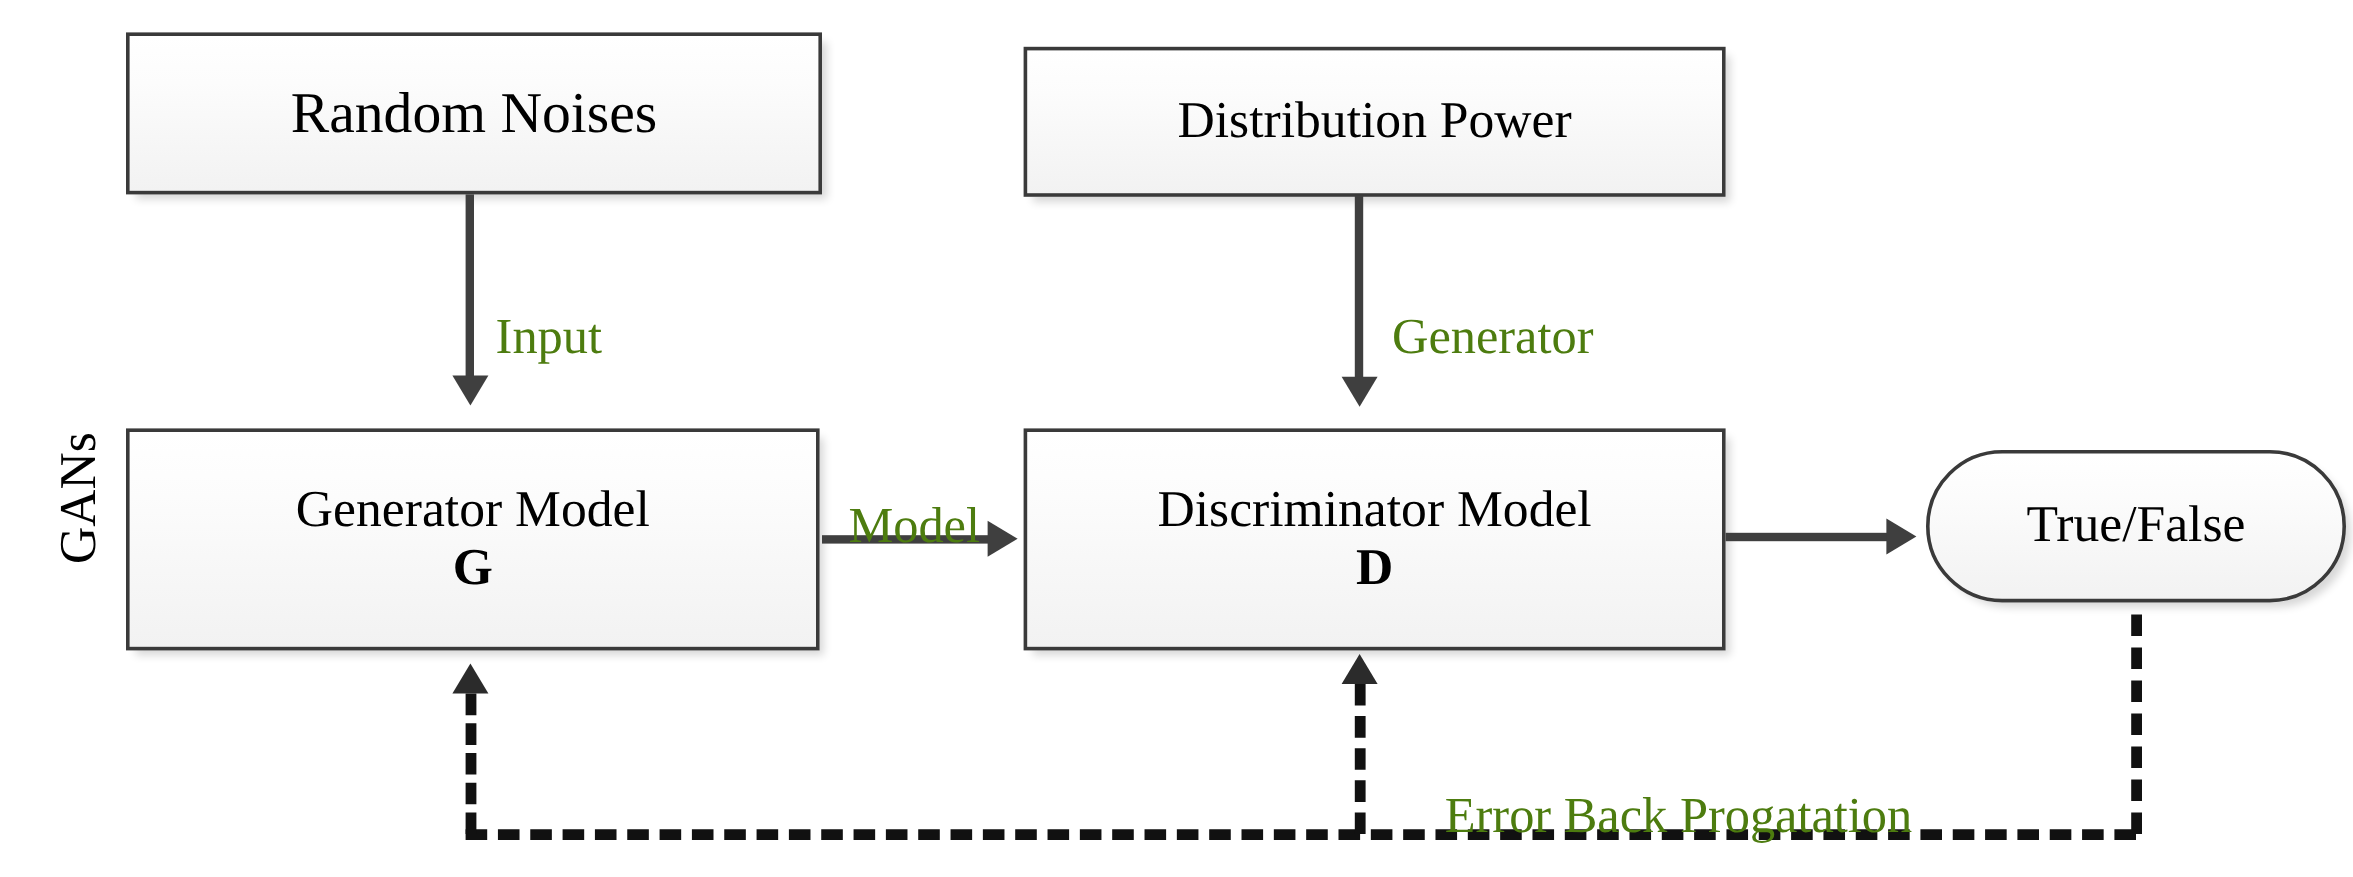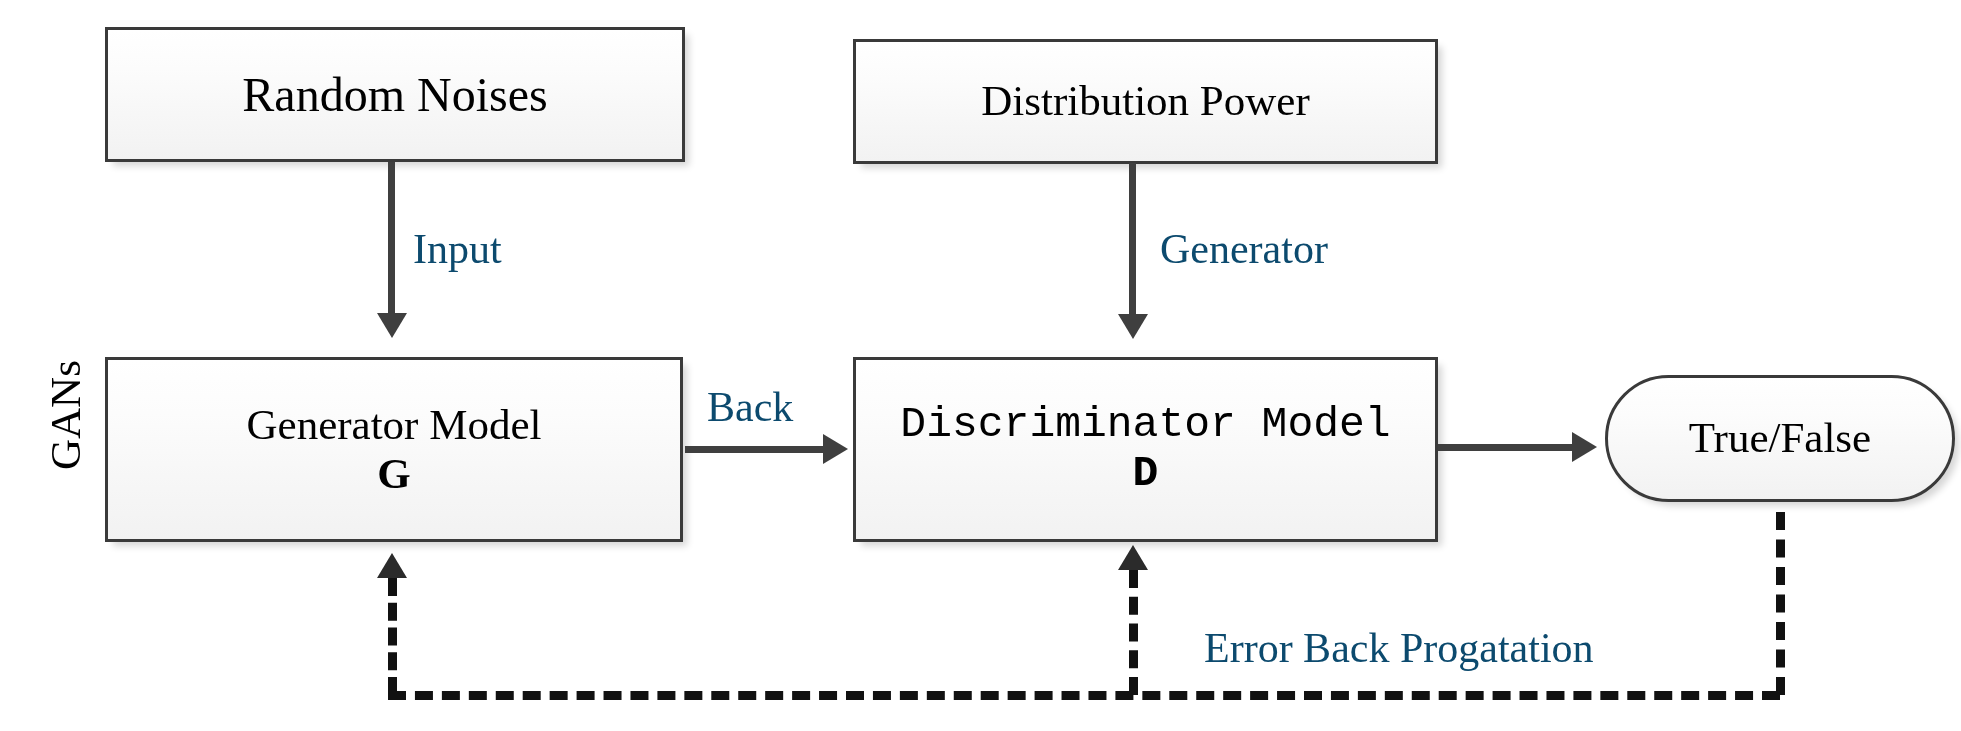--- a/index.html
+++ b/index.html
@@ -35,23 +35,24 @@
   .node .line2 { display: block; }
   .node .bold  { display: block; font-weight: bold; }
 
   .oval {
     border-radius: 999px;
   }
 
   
   .label {
     position: absolute;
-    color: #0c4a6e;
+    color: #4d7c0f;
     white-space: nowrap;
     line-height: 1;
+    margin-top: 32px;
   }
 
   .vlabel {
     position: absolute;
     color: #000000;
     white-space: nowrap;
     transform-origin: 0 0;
     transform: rotate(-90deg);
     line-height: 1;
   }
@@ -120,28 +121,28 @@
 
   <div class="solid-v" style="left:1129px; top:163px; width:7px; height:155px;"></div>
   <div class="arrow-down" style="left:1118px; top:314px;"></div>
   <div class="label" style="left:1160px; top:228px; font-size:42px;">Generator</div>
 
   <div class="node" style="left:105px; top:357px; width:578px; height:185px; font-size:43px;">
     <span class="line1">Generator Model</span>
     <span class="bold">G</span>
   </div>
 
-  <div class="node" style="left:853px; top:357px; width:585px; height:185px; font-size:43px;font-family:Liberation Mono, monospace;">
+  <div class="node" style="left:853px; top:357px; width:585px; height:185px; font-size:43px;">
     <span class="line1">Discriminator Model</span>
     <span class="bold">D</span>
   </div>
 
   <div class="solid-h" style="left:685px; top:446px; width:140px; height:7px;"></div>
   <div class="arrow-right" style="left:823px; top:434px;"></div>
-  <div class="label" style="left:707px; top:386px; font-size:42px;">Back</div>
+  <div class="label" style="left:707px; top:386px; font-size:42px;">Model</div>
 
   <div class="solid-h" style="left:1438px; top:444px; width:138px; height:7px;"></div>
   <div class="arrow-right" style="left:1572px; top:432px;"></div>
 
   <div class="node oval" style="left:1605px; top:375px; width:350px; height:127px; font-size:43px;">
     <span class="line1">True/False</span>
   </div>
 
   <div class="dash-v" style="left:1776px; top:512px; height:183px;"></div>
 

